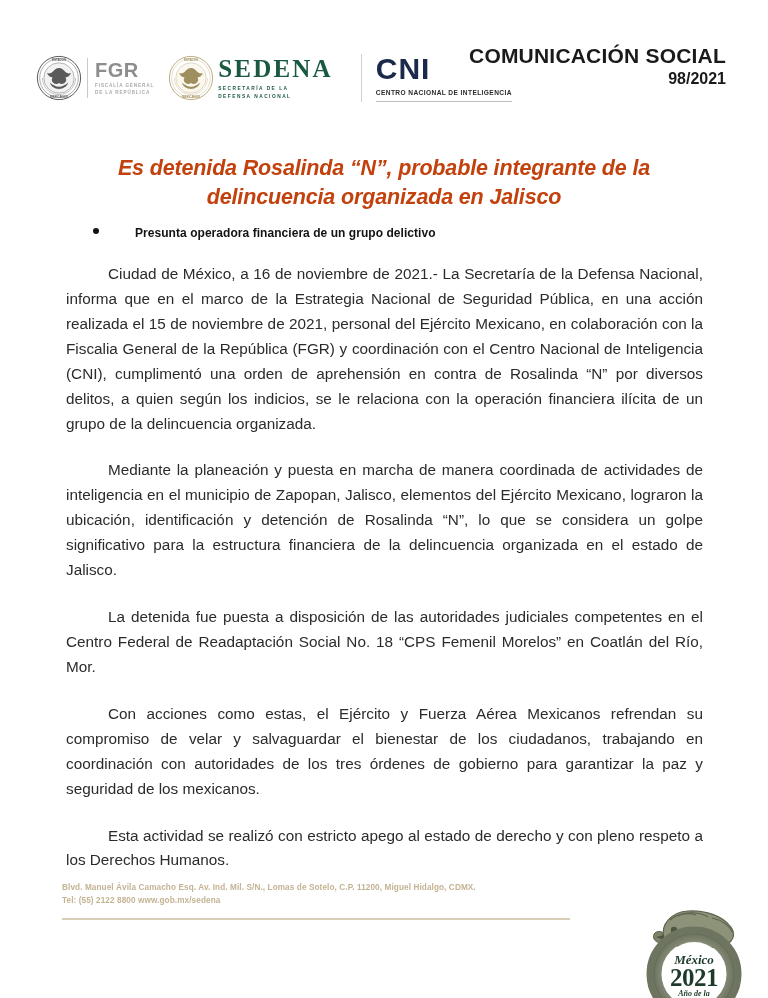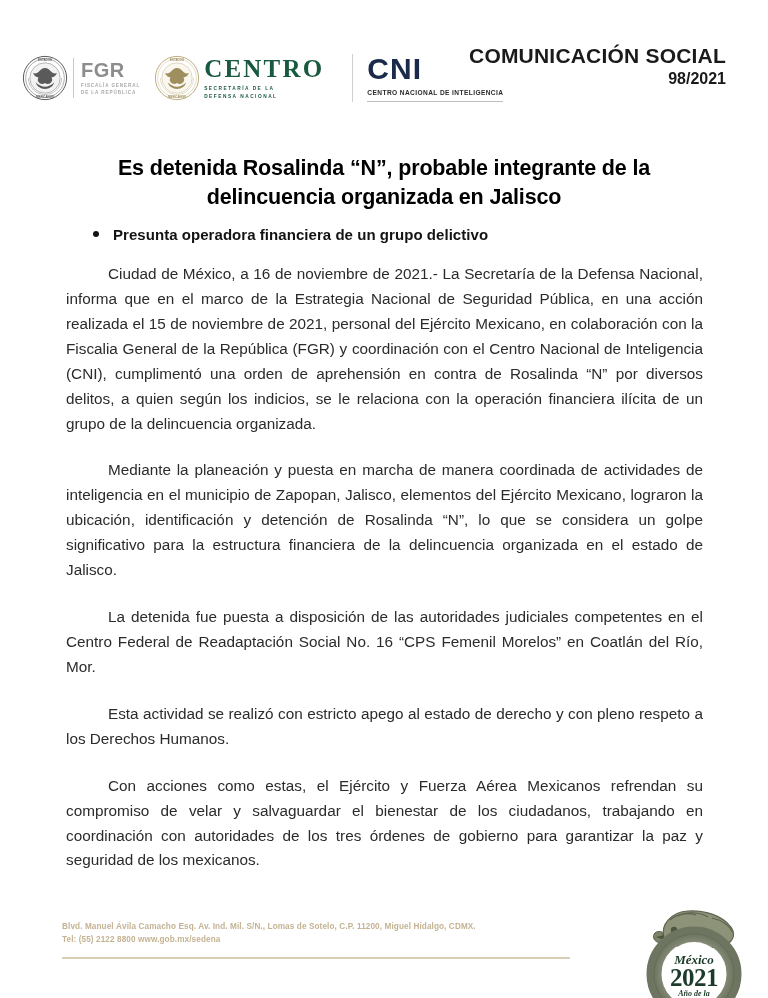--- a/index.html
+++ b/index.html
@@ -31,21 +31,21 @@
     left: 0;
     width: 768px;
     height: 80px;
     display: flex;
     align-items: flex-start;
   }
 
   .logo-strip {
     display: flex;
     align-items: center;
-    padding-left: 22px;
+    padding-left: 36px;
     gap: 0px;
     height: 76px;
   }
 
   
   .seal {
     width: 46px;
     height: 46px;
     flex: 0 0 auto;
   }
@@ -165,22 +165,23 @@
   
   .doc-title {
     position: absolute;
     top: 140px;
     left: 64px;
     width: 640px;
     text-align: center;
     font-size: 21.5px;
     font-weight: bold;
     line-height: 1.32;
-    color: #000000;
+    color: #c2410c;
     letter-spacing: -0.15px;
+    font-style: italic;
   }
 
   
   .bullet-row {
     position: absolute;
     top: 226px;
     left: 93px;
     display: flex;
     align-items: baseline;
     gap: 0;
@@ -188,24 +189,24 @@
   .bullet-dot {
     width: 6px;
     height: 6px;
     border-radius: 50%;
     background: #131313;
     position: relative;
     top: -3px;
     flex: 0 0 auto;
   }
   .bullet-label {
-    font-size: 15px;
+    font-size: 12px;
     font-weight: bold;
     color: #131313;
-    margin-left: 14px;
+    margin-left: 36px;
     letter-spacing: 0.05px;
   }
 
   
   .body-copy {
     position: absolute;
     top: 262px;
     left: 66px;
     width: 637px;
   }
@@ -218,21 +219,21 @@
     color: #2b2b2b;
     font-weight: 400;
     hyphens: none;
   }
   .body-copy p:last-child { margin-bottom: 0; }
 
   
   .footer {
     position: absolute;
     left: 62px;
-    top: 920px;
+    top: 881px;
     width: 520px;
   }
   .footer-line {
     font-size: 8.2px;
     color: #c4b393;
     line-height: 1.62;
     letter-spacing: 0.1px;
     font-weight: bold;
   }
   .footer-rule {
@@ -297,21 +298,21 @@
             <path d="M30 60c6 6 13 9 20 9s14-3 20-9c-2 8-10 14-20 14S32 68 30 60z"></path>
             <ellipse cx="50" cy="46" rx="4" ry="3"></ellipse>
           </g>
           <path d="M14 50a36 36 0 0 0 72 0" fill="none" stroke="#c2b183" stroke-width="0.9"></path>
           <g font-size="6.4" fill="#a08f5e" font-family="Liberation Sans, sans-serif" font-weight="bold">
             <text x="50" y="12" text-anchor="middle">ESTADOS</text>
             <text x="50" y="94" text-anchor="middle">MEXICANOS</text>
           </g>
         </svg>
         <div class="sedena-text">
-          <div class="sedena-word">CENTRO</div>
+          <div class="sedena-word">SEDENA</div>
           <div class="sedena-sub">SECRETARÍA DE LA
 DEFENSA NACIONAL</div>
         </div>
       </div>
 
       <div class="cni-lockup">
         <div class="cni-word">CNI</div>
         <div class="cni-sub">CENTRO NACIONAL DE INTELIGENCIA</div>
       </div>
 
@@ -326,23 +327,23 @@
   <h1 class="doc-title">Es detenida Rosalinda “N”, probable integrante de la delincuencia organizada en Jalisco</h1>
 
   <div class="bullet-row">
     <span class="bullet-dot"></span>
     <span class="bullet-label">Presunta operadora financiera de un grupo delictivo</span>
   </div>
 
   <div class="body-copy">
     <p>Ciudad de México, a 16 de noviembre de 2021.- La Secretaría de la Defensa Nacional, informa que en el marco de la Estrategia Nacional de Seguridad Pública, en una acción realizada el 15 de noviembre de 2021, personal del Ejército Mexicano, en colaboración con la Fiscalia General de la República (FGR) y coordinación con el Centro Nacional de Inteligencia (CNI), cumplimentó una orden de aprehensión en contra de Rosalinda “N” por diversos delitos, a quien según los indicios, se le relaciona con la operación financiera ilícita de un grupo de la delincuencia organizada.</p>
     <p>Mediante la planeación y puesta en marcha de manera coordinada de actividades de inteligencia en el municipio de Zapopan, Jalisco, elementos del Ejército Mexicano, lograron la ubicación, identificación y detención de Rosalinda “N”, lo que se considera un golpe significativo para la estructura financiera de la delincuencia organizada en el estado de Jalisco.</p>
-    <p>La detenida fue puesta a disposición de las autoridades judiciales competentes en el Centro Federal de Readaptación Social No. 16 “CPS Femenil Morelos” en Coatlán del Río, Mor.</p>
+    <p>La detenida fue puesta a disposición de las autoridades judiciales competentes en el Centro Federal de Readaptación Social No. 18 “CPS Femenil Morelos” en Coatlán del Río, Mor.</p>
+    <p>Con acciones como estas, el Ejército y Fuerza Aérea Mexicanos refrendan su compromiso de velar y salvaguardar el bienestar de los ciudadanos, trabajando en coordinación con autoridades de los tres órdenes de gobierno para garantizar la paz y seguridad de los mexicanos.</p>
     <p>Esta actividad se realizó con estricto apego al estado de derecho y con pleno respeto a los Derechos Humanos.</p>
-    <p>Con acciones como estas, el Ejército y Fuerza Aérea Mexicanos refrendan su compromiso de velar y salvaguardar el bienestar de los ciudadanos, trabajando en coordinación con autoridades de los tres órdenes de gobierno para garantizar la paz y seguridad de los mexicanos.</p>
   </div>
 
   <div class="footer">
     <div class="footer-line">Blvd. Manuel Ávila Camacho Esq. Av. Ind. Mil. S/N., Lomas de Sotelo, C.P. 11200, Miguel Hidalgo, CDMX.</div>
     <div class="footer-line">Tel: (55) 2122 8800  www.gob.mx/sedena</div>
     <div class="footer-rule"></div>
   </div>
 
   <div class="emblem">
     <svg width="136" height="112" viewBox="0 0 136 112">

